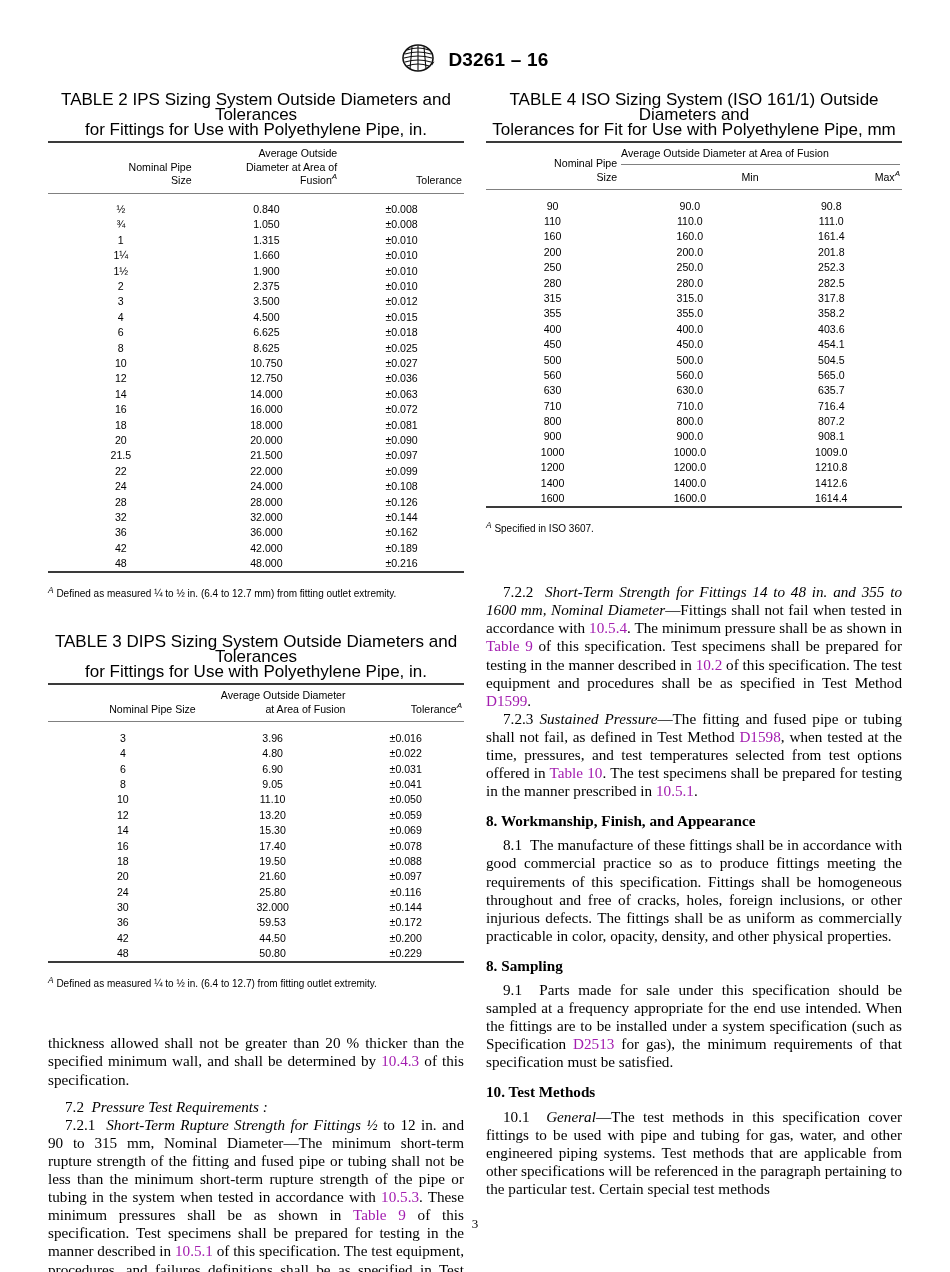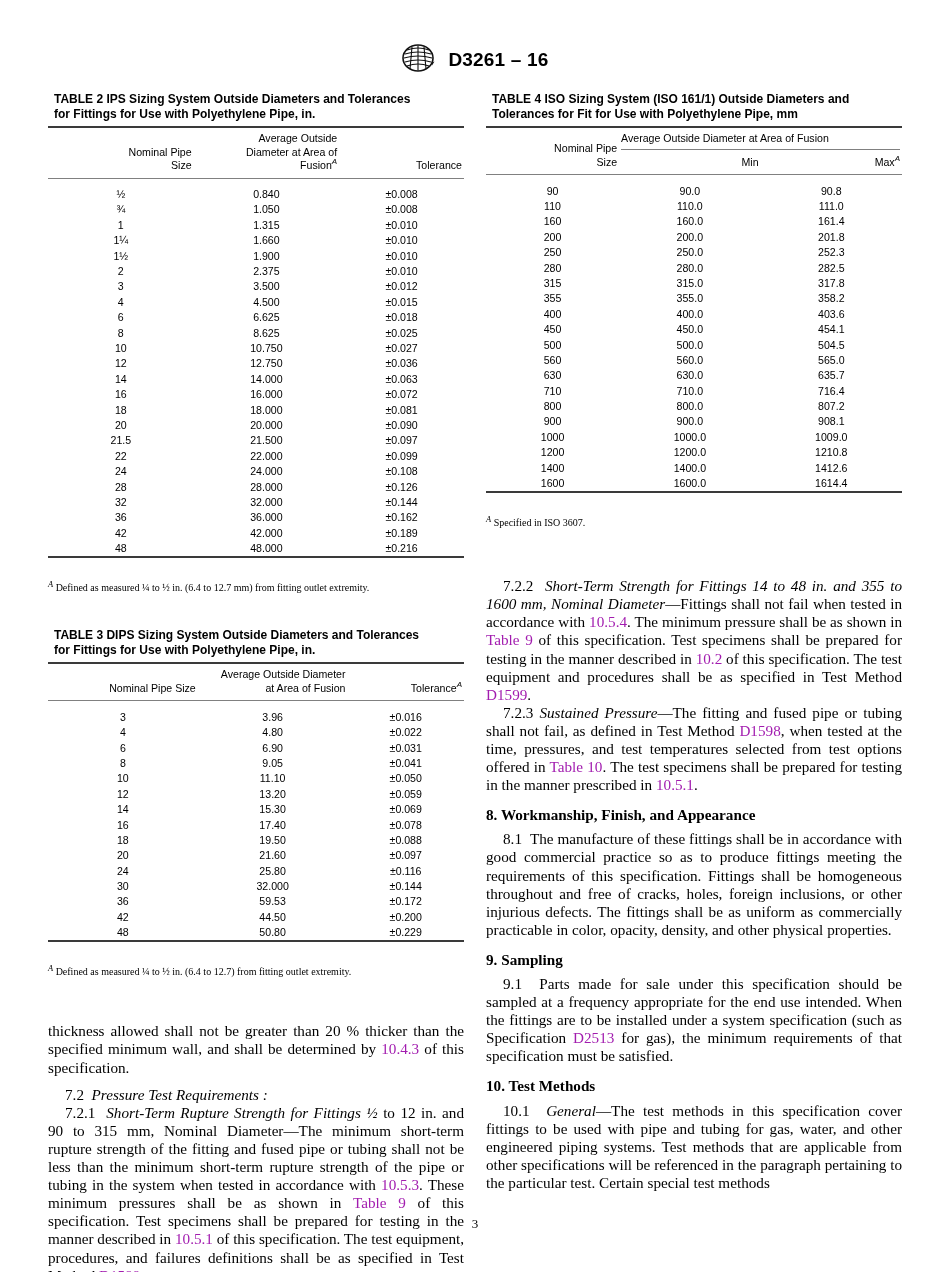--- a/index.html
+++ b/index.html
@@ -59,23 +59,23 @@
     position: absolute;
     left: 486px;
     top: 92px;
     width: 416px;
   }
 
   
   .tbl-block { margin-bottom: 0; }
   .tbl-caption {
     font-family: "Liberation Sans", sans-serif;
-    font-weight: bold;
-    font-size: 12px;
-    text-align: left;
+    font-weight: normal;
+    font-size: 17px;
+    text-align: center;
     line-height: 15px;
     margin-bottom: 4px;
     padding: 0 6px;
   }
   table.data {
     width: 100%;
     border-collapse: collapse;
     font-family: "Liberation Sans", sans-serif;
     font-size: 10.6px;
   }
@@ -124,24 +124,24 @@
     padding: 4px 2px 2px 2px;
     line-height: 13.5px;
     font-weight: normal;
   }
   .grp-head-inner {
     border-bottom: 1.1px solid #808080;
     padding-bottom: 3px;
     display: block;
   }
   .footnote {
-    font-family: Liberation Serif, serif;
+    font-family: Liberation Sans, sans-serif;
     font-size: 10px;
     line-height: 13px;
-    padding-top: 20px;
+    padding-top: 11px;
     text-align: left;
   }
   .fn-mark {
     font-style: italic;
     font-size: 8.4px;
     vertical-align: super;
   }
   sup.sup-a {
     font-style: italic;
     font-size: 8px;
@@ -654,21 +654,21 @@
     <div style="height:48px"></div>
 
     <p class="para indent"><span>7.2.2</span>&nbsp;&nbsp;<span class="ital">Short-Term Strength for Fittings 14 to 48 in. and 355 to 1600 mm, Nominal Diameter</span><span>—Fittings shall not fail when tested in accordance with </span><span class="ref">10.5.4</span><span>. The minimum pressure shall be as shown in </span><span class="ref">Table 9</span><span> of this specification. Test specimens shall be prepared for testing in the manner described in </span><span class="ref">10.2</span><span> of this specification. The test equipment and procedures shall be as specified in Test Method </span><span class="ref">D1599</span><span>.</span></p>
 
     <p class="para indent"><span>7.2.3</span>&nbsp;<span class="ital">Sustained Pressure</span><span>—The fitting and fused pipe or tubing shall not fail, as defined in Test Method </span><span class="ref">D1598</span><span>, when tested at the time, pressures, and test temperatures selected from test options offered in </span><span class="ref">Table 10</span><span>. The test specimens shall be prepared for testing in the manner prescribed in </span><span class="ref">10.5.1</span><span>.</span></p>
 
     <div class="sec-head">8.  Workmanship, Finish, and Appearance</div>
 
     <p class="para indent"><span>8.1</span>&nbsp;&nbsp;<span>The manufacture of these fittings shall be in accordance with good commercial practice so as to produce fittings meeting the requirements of this specification. Fittings shall be homogeneous throughout and free of cracks, holes, foreign inclusions, or other injurious defects. The fittings shall be as uniform as commercially practicable in color, opacity, density, and other physical properties.</span></p>
 
-    <div class="sec-head">9.  Sampling</div>
+    <div class="sec-head">8.  Sampling</div>
 
     <p class="para indent"><span>9.1</span>&nbsp;&nbsp;<span>Parts made for sale under this specification should be sampled at a frequency appropriate for the end use intended. When the fittings are to be installed under a system specification (such as Specification </span><span class="ref">D2513</span><span> for gas), the minimum requirements of that specification must be satisfied.</span></p>
 
     <div class="sec-head">10.  Test Methods</div>
 
     <p class="para indent"><span>10.1</span>&nbsp;&nbsp;<span class="ital">General</span><span>—The test methods in this specification cover fittings to be used with pipe and tubing for gas, water, and other engineered piping systems. Test methods that are applicable from other specifications will be referenced in the paragraph pertaining to the particular test. Certain special test methods</span></p>
   </div>
 
   <div class="page-number">3</div>
 </div>

